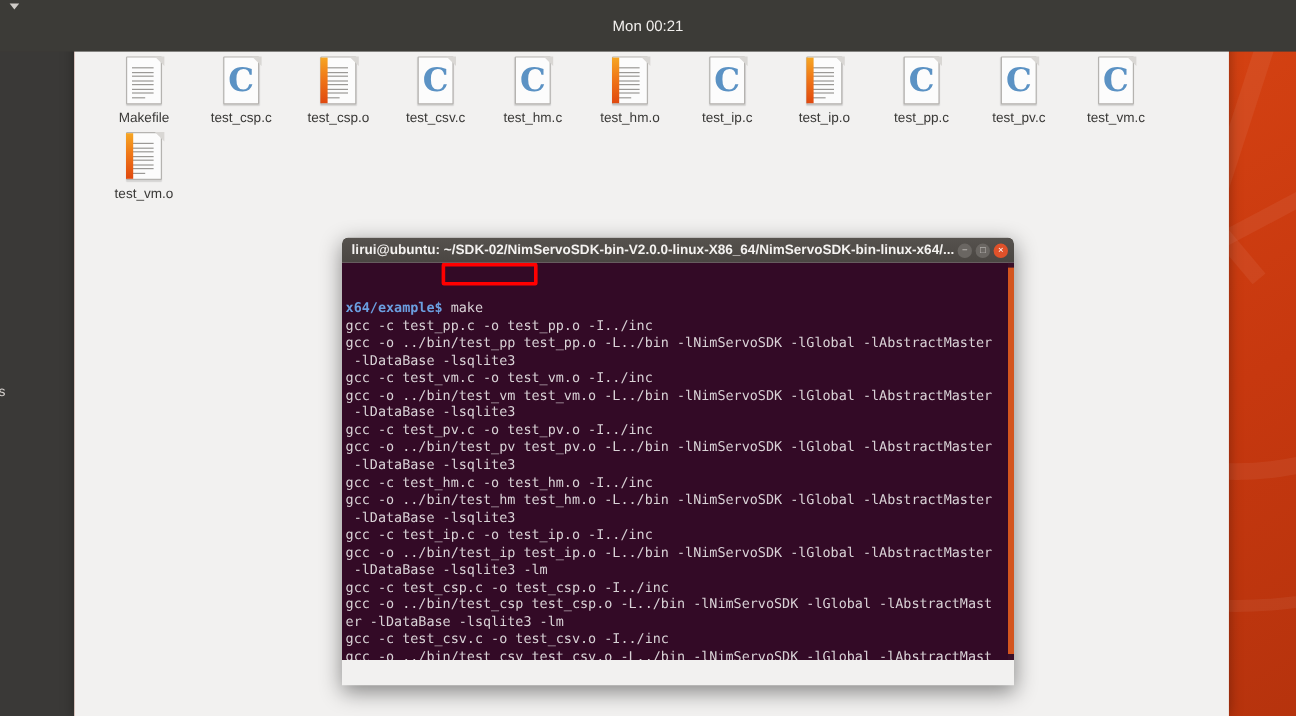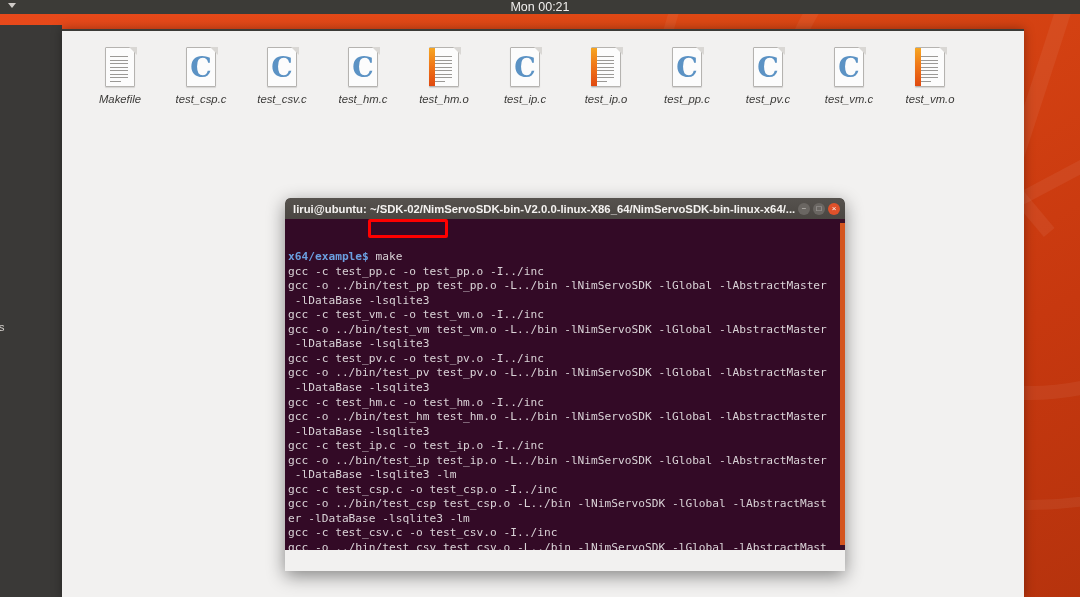--- a/index.html
+++ b/index.html
@@ -29,21 +29,21 @@
     background: rgba(255,255,255,0.06);
     pointer-events: none;
   }
   .wp-b1 { width: 16px; height: 230px; right: 36px; top: -20px; transform: rotate(18deg); }
   .wp-b2 { width: 14px; height: 150px; right: 72px; top: 100px; transform: rotate(-40deg); }
   .wp-b3 { width: 13px; height: 110px; right: 8px; top: 120px; transform: rotate(62deg); }
 
   
   #top-panel {
     position: absolute; left: 0; top: 0;
-    width: 1080px; height: 14px;
+    width: 1080px; height: 43px;
     background: #3c3b37;
     color: #e8e6e3;
     font-size: 12.5px;
     display: flex; align-items: center;
     z-index: 60;
   }
   #panel-clock {
     position: absolute; left: 0; right: 0;
     text-align: center;
     font-size: 12.5px;
@@ -118,21 +118,20 @@
     display: flex; flex-direction: column;
     align-items: center;
     padding-top: 2px;
   }
   .file-label {
     font-size: 11.3px;
     color: #3b3a38;
     margin-top: 4px;
     white-space: nowrap;
     text-align: left;
-    font-style: italic;
   }
 
   
   .doc-icon { position: relative; width: 34px; height: 42px; }
   .doc-page {
     position: absolute; left: 2px; top: 0;
     width: 30px; height: 40px;
     background: #fcfcfc;
     border: 1px solid #b5b3b0;
     border-radius: 1px;
@@ -298,20 +297,38 @@
               <div class="doc-page"></div>
               <div class="doc-fold"></div>
               <div class="c-glyph">C</div>
             </div>
             <div class="file-label">test_csp.c</div>
           </div>
           <div class="file-item">
             <div class="doc-icon">
               <div class="doc-page"></div>
               <div class="doc-fold"></div>
+              <div class="doc-lines">
+                <i></i>
+                <i></i>
+                <i></i>
+                <i></i>
+                <i></i>
+                <i></i>
+                <i></i>
+                <i style="width: 11px;"></i>
+              </div>
+              <div class="doc-stripe"></div>
+            </div>
+            <div class="file-label">test_csp.o</div>
+          </div>
+          <div class="file-item">
+            <div class="doc-icon">
+              <div class="doc-page"></div>
+              <div class="doc-fold"></div>
               <div class="c-glyph">C</div>
             </div>
             <div class="file-label">test_csv.c</div>
           </div>
           <div class="file-item">
             <div class="doc-icon">
               <div class="doc-page"></div>
               <div class="doc-fold"></div>
               <div class="c-glyph">C</div>
             </div>

